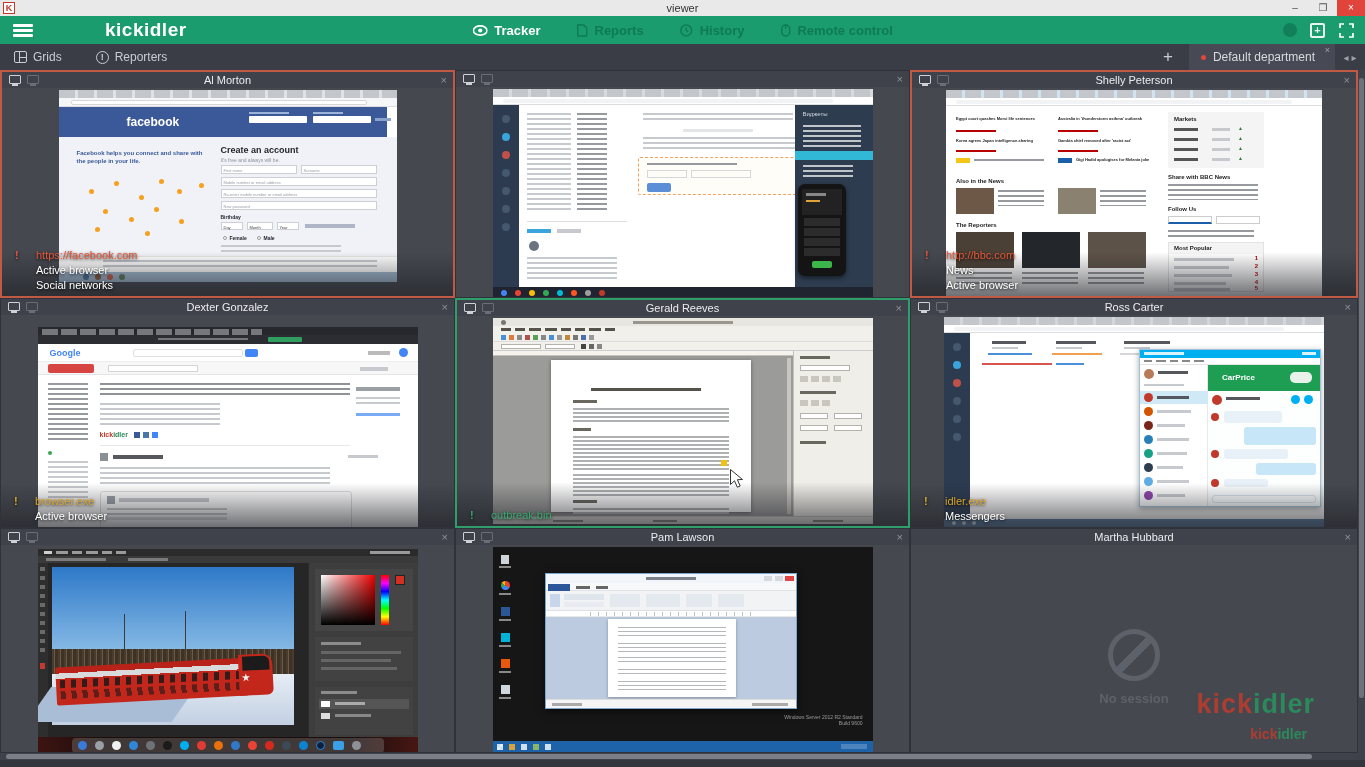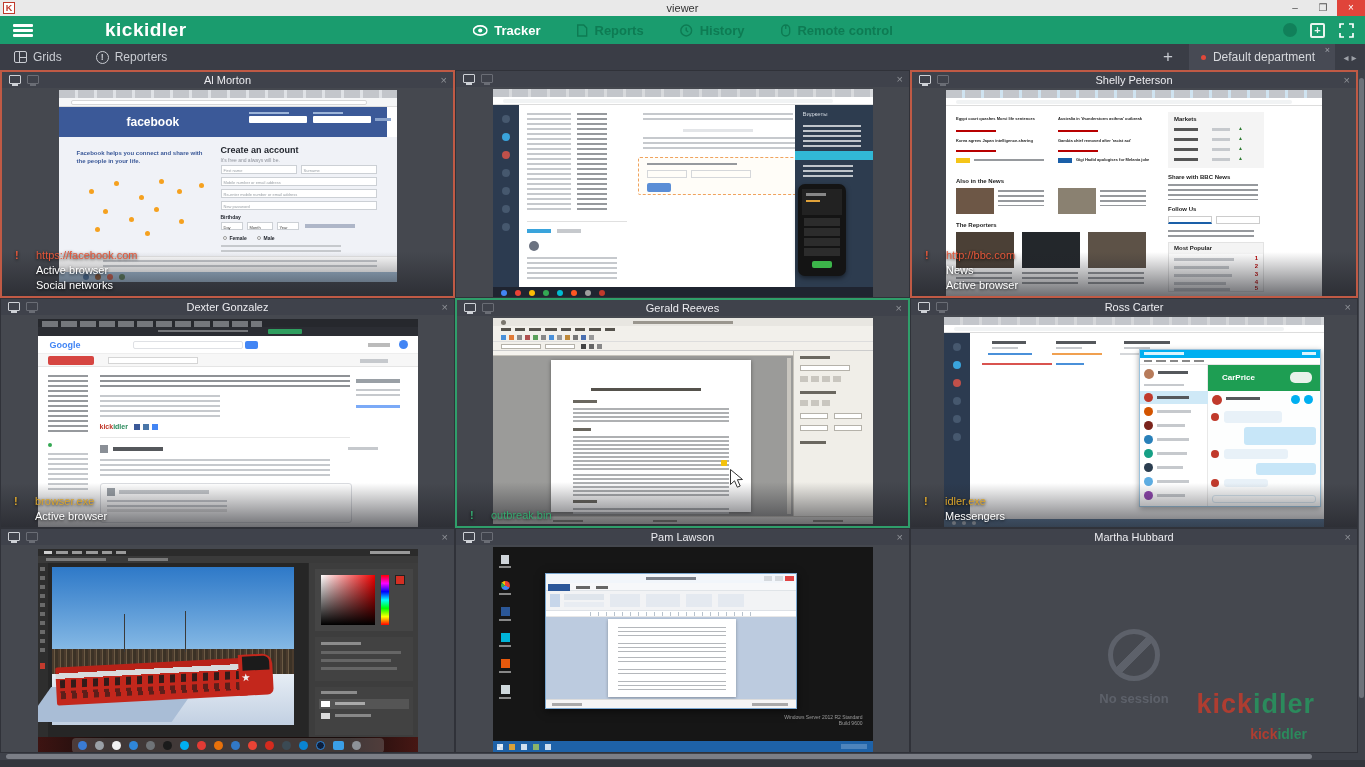--- a/index.html
+++ b/index.html
@@ -429,21 +429,21 @@
   <div class="tile">
     <div class="thead">
       <div class="ticons">
           <span class="mon"></span>
           <span class="mon dim"></span>
         </div>
       <span class="tname">Dexter Gonzalez</span>
       <span class="tclose">×</span>
     </div>
     <div class="tbody">
-      <div class="shot" style="width:380px;height:208px;margin-top:4px">
+      <div class="shot" style="width:380px;height:208px;margin-top:12px">
         <div class="a" style="left:0;top:0;right:0;height:8px;background:#26282d">
           <div class="a tabnubs" style="left:4px;top:2px;width:220px;height:6px;opacity:.5"></div>
         </div>
         <div class="a" style="left:0;top:8px;right:0;height:9px;background:#2b2d33">
           <div class="par w" style="left:120px;top:3px;width:90px;height:3px;opacity:.5"></div>
           <div class="a" style="left:230px;top:2px;width:34px;height:5px;background:#2f9e5f;border-radius:1px"></div>
         </div>
         <div class="a" style="left:0;top:17px;right:0;height:18px;background:#fff;border-bottom:1px solid #eee">
           <span class="t" style="left:12px;top:4px;font-size:9px;color:#4285f4">Google</span>
           <div class="a" style="left:95px;top:5px;width:110px;height:8px;border:1px solid #dfe1e5;background:#fff;border-radius:2px"></div>

